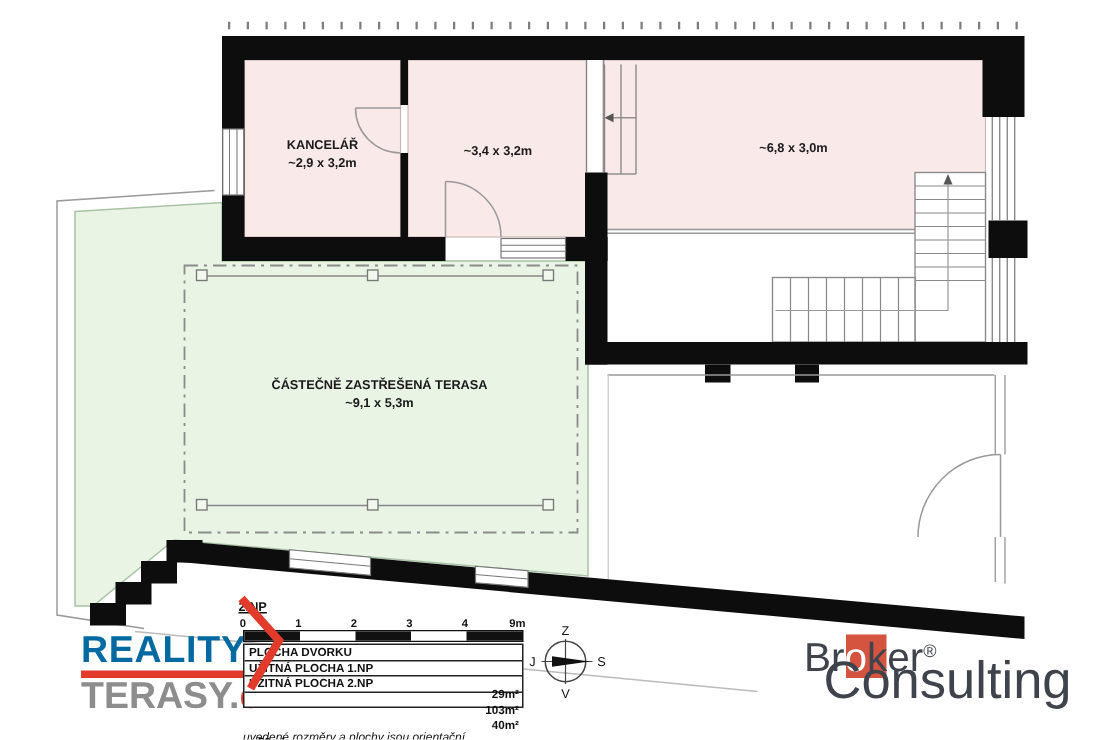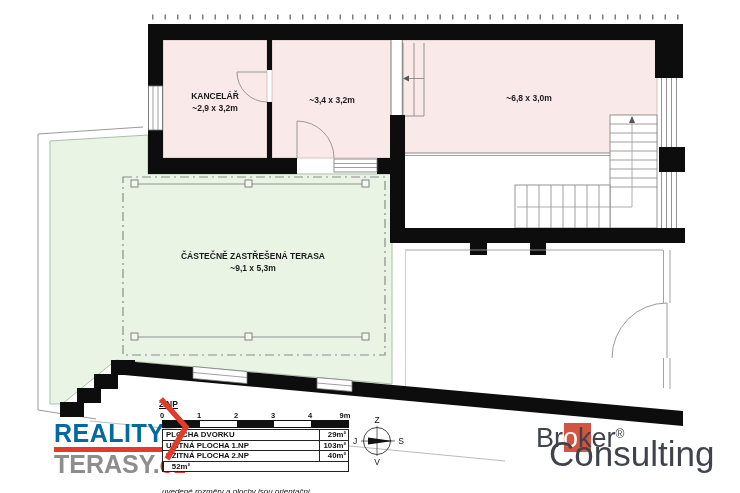--- a/index.html
+++ b/index.html
@@ -13,21 +13,21 @@
   #floor-label{left:159px;top:399px;font-size:8.5px;font-weight:bold;color:#111;text-decoration:underline;}
   .tick{position:absolute;top:411px;width:24px;text-align:center;font-size:7.5px;font-weight:bold;color:#111;z-index:3;}
   #scale-bar{left:162px;top:420px;width:185px;height:6px;border:1px solid #111;display:flex;background:#fff;}
   #scale-bar .seg{flex:1;}
   .seg.b{background:#111;} .seg.w{background:#fff;}
   
   #legend{left:162px;top:429px;width:185px;border:1px solid #222;background:#fff;}
   .lrow{display:flex;border-top:1px solid #222;height:9.6px;line-height:9.6px;font-size:7.8px;font-weight:bold;color:#111;}
   .lrow:first-child{border-top:none;}
   .lrow .lbl{flex:1;padding-left:3px;white-space:nowrap;overflow:hidden;}
-  .lrow .val{width:26px;border-left:1px solid #222;text-align:right;padding-right:2px;}
+  .lrow .val{width:26px;border-left:1px solid #222;text-align:right;padding-right:2px;margin-top:28px;}
   #legend-note{left:162px;top:470px;font-size:8px;font-style:italic;color:#111;white-space:nowrap;margin-top:17px;}
   
   #compass{left:351px;top:414px;z-index:3;}
   
   #logo-reality{left:54px;top:422px;z-index:2;line-height:23px;}
   #logo-reality .l1{font-size:25px;font-weight:bold;color:#0369a1;letter-spacing:0.5px;}
   #logo-reality .bar{width:112px;height:5px;background:#e23a2b;margin:2px 0 1px 0;}
   #logo-reality .l2{font-size:25px;font-weight:bold;color:#8d8d8d;}
   #logo-reality .tld{color:#e23a2b;}
   #red-check{left:150px;top:392px;z-index:4;pointer-events:none;}

